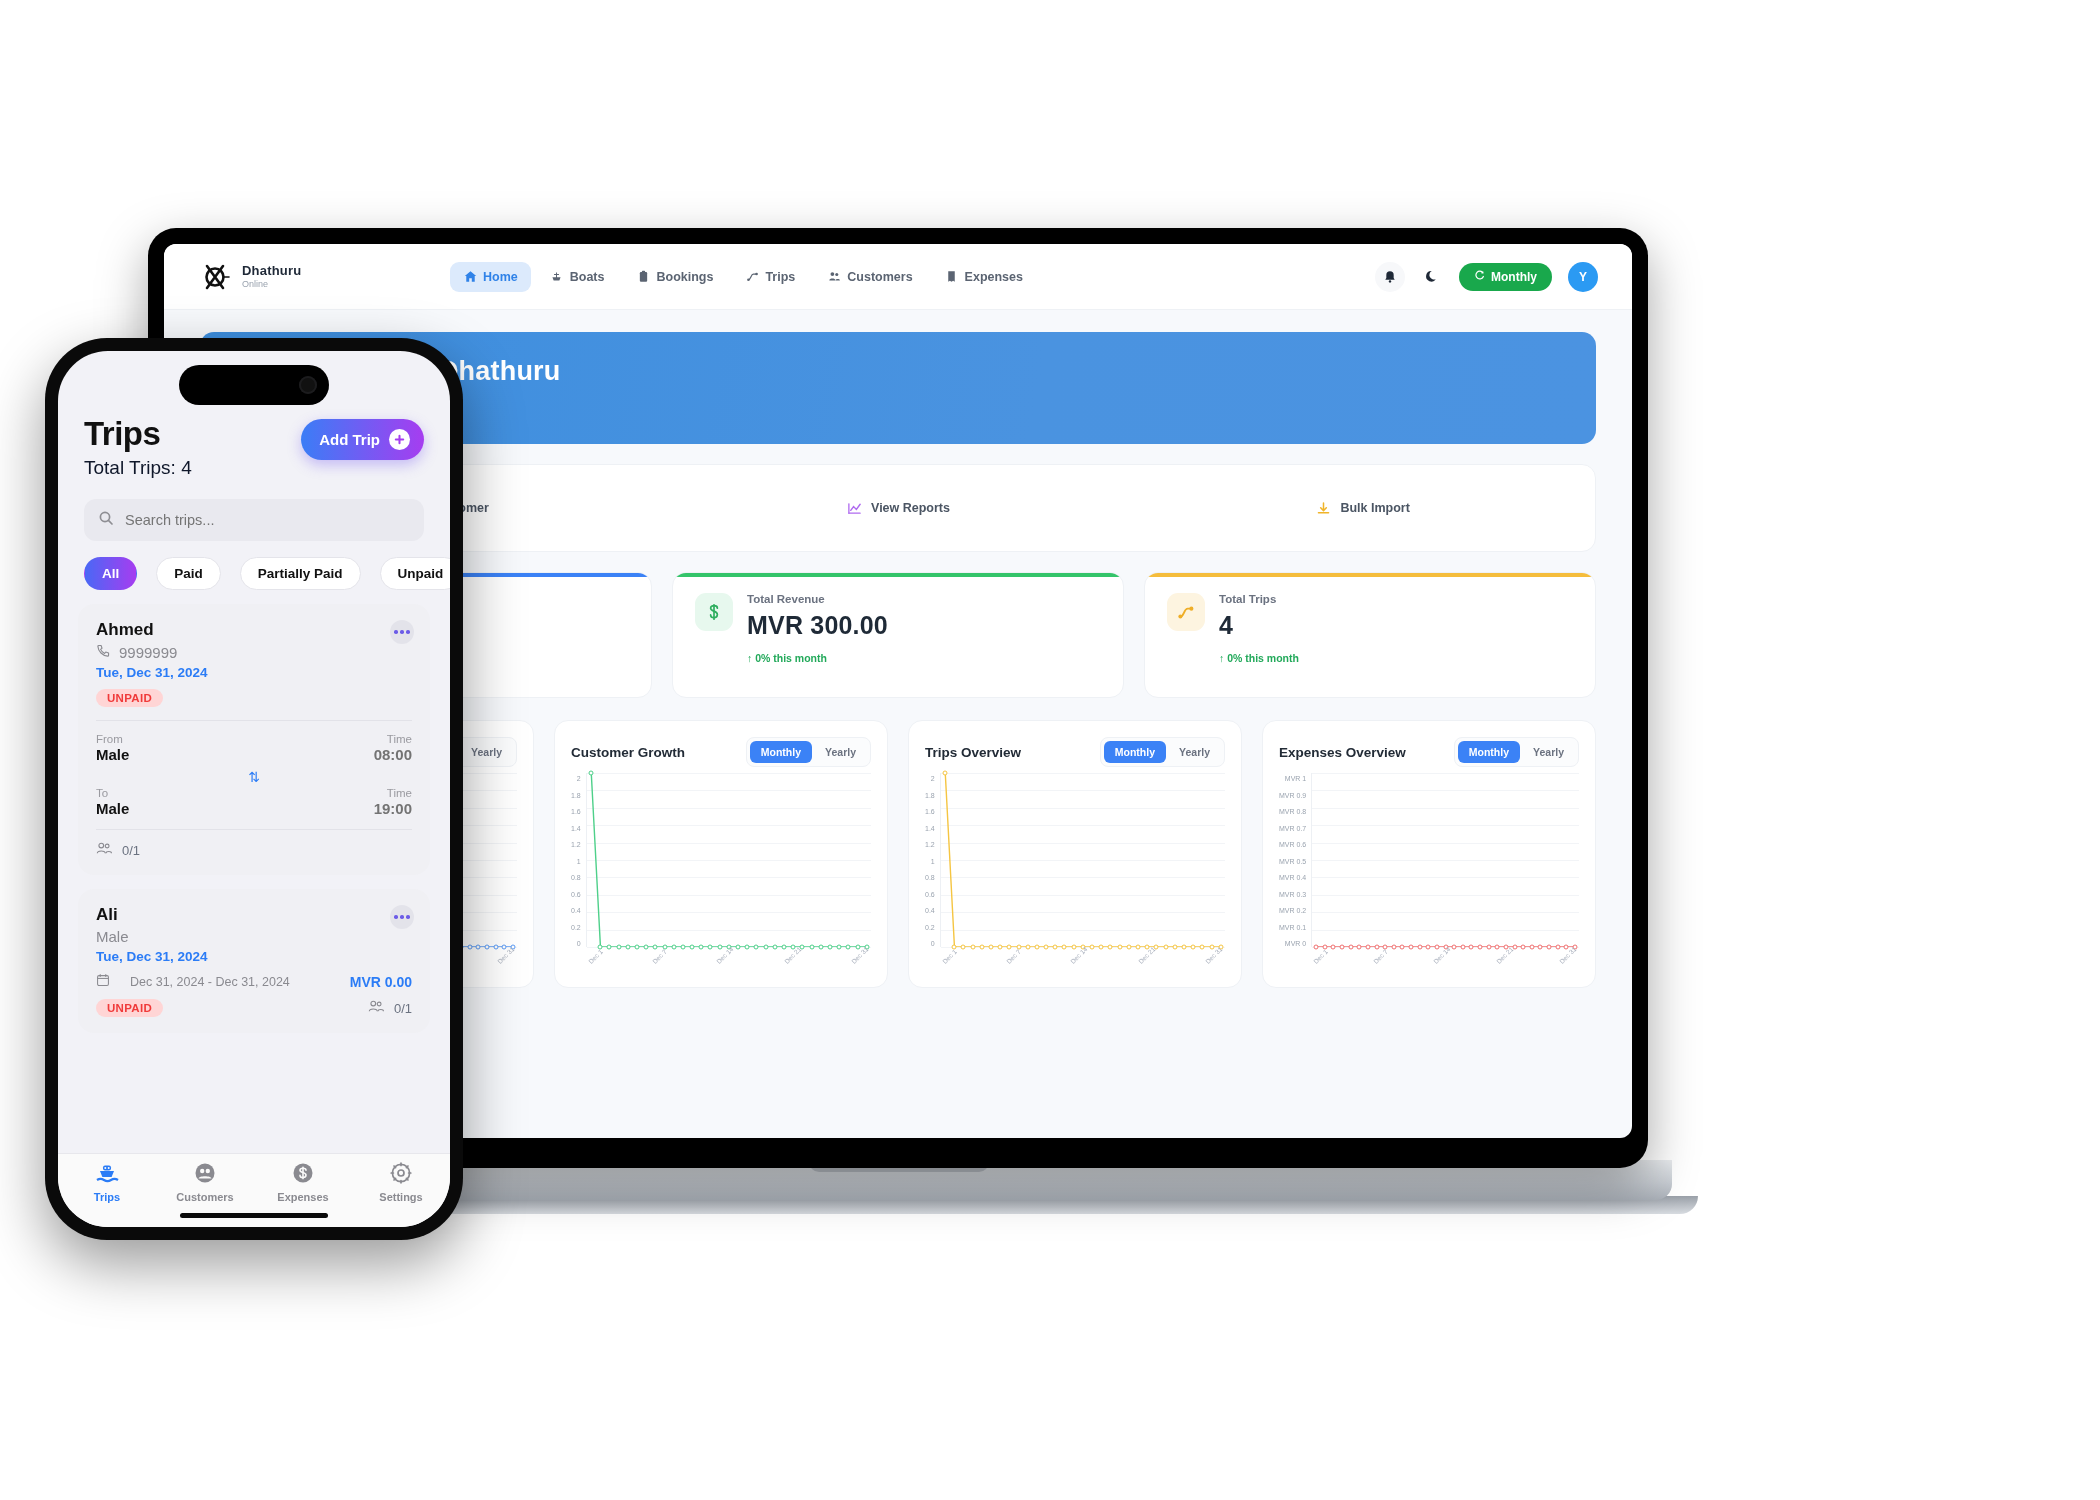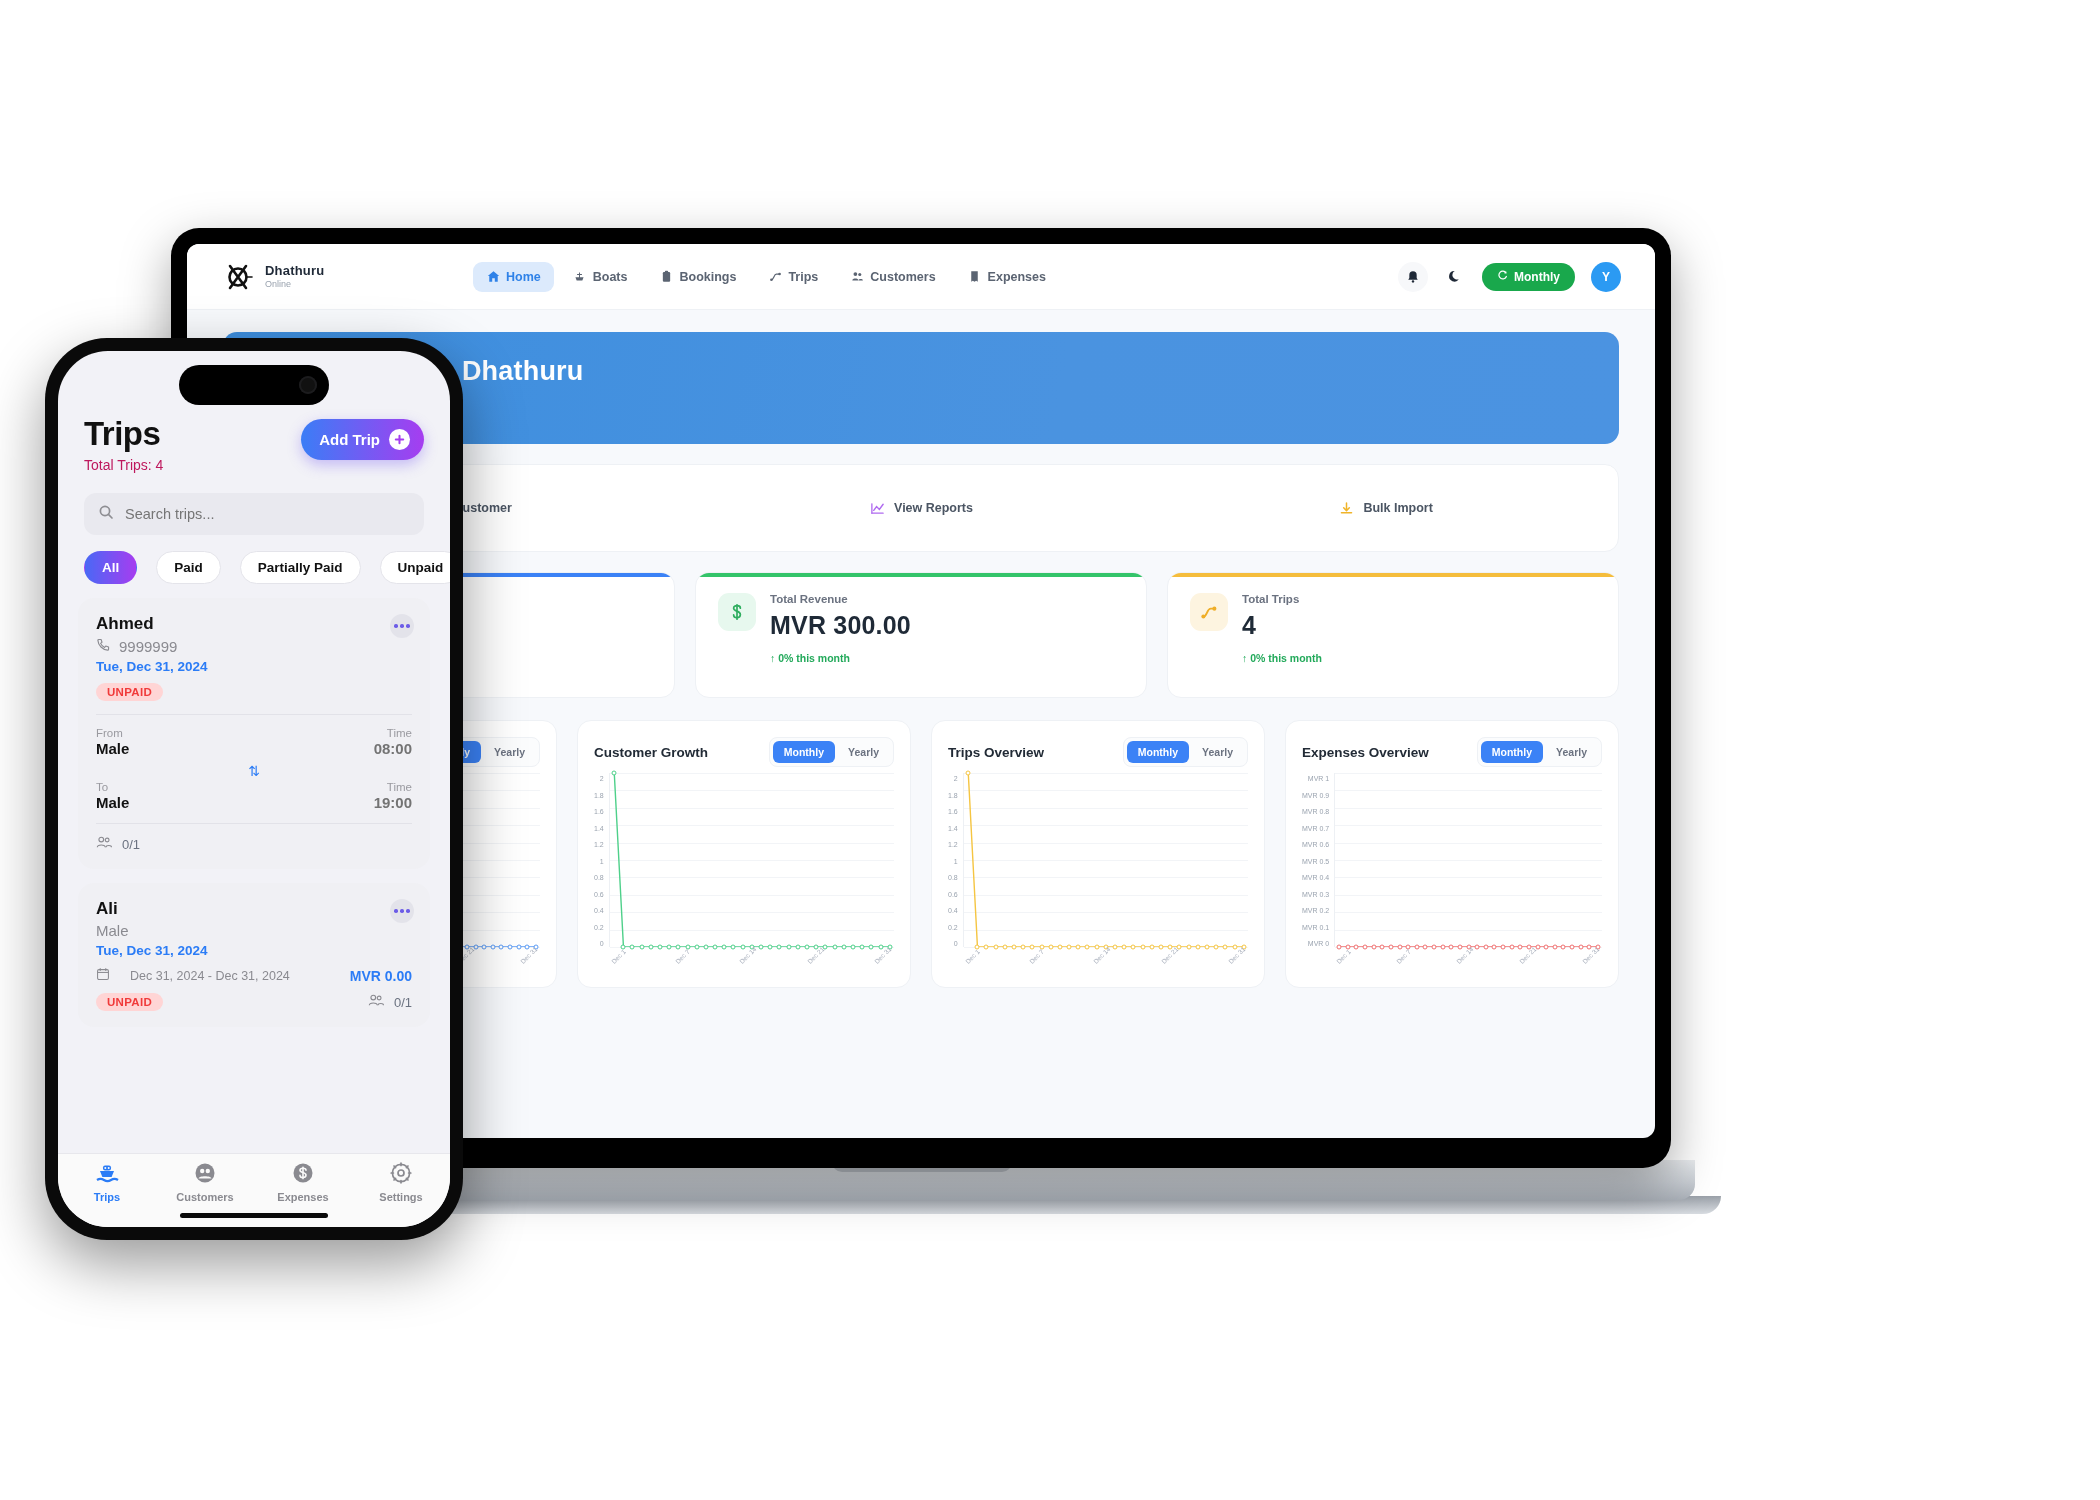--- a/index.html
+++ b/index.html
@@ -5,21 +5,21 @@
   * { box-sizing: border-box; margin: 0; padding: 0; }
   html, body {
     width: 2100px; height: 1500px;
     background: #ffffff;
     font-family: "Liberation Sans", sans-serif;
     overflow: hidden;
   }
   #stage { position: relative; width: 2100px; height: 1500px; background:#fff; }
 
   
-  #laptop { position:absolute; left:171px; top:228px; width:1500px; height:1020px; }
+  #laptop { position:absolute; left:148px; top:228px; width:1500px; height:1020px; }
   .lid {
     position:absolute; left:0; top:0; width:1500px; height:940px;
     background:#000; border-radius:28px; padding:16px 16px 30px 16px;
     box-shadow: 0 18px 50px rgba(0,0,0,.35);
   }
   .screen {
     width:100%; height:100%; background:#f7f9fc; border-radius:12px; overflow:hidden;
     position:relative;
   }
   .base {
@@ -139,21 +139,21 @@
     padding:16px 32px 0 36px; font-size:16px; font-weight:700; color:#111;gap:28px;
   }
   .sb-right { display:flex; align-items:center; gap:7px; }
   .batt { display:flex; align-items:center; }
   .batt .shell { width:27px; height:14px; border-radius:4px; background:#111; color:#fff;
                  font-size:8.5px; font-weight:700; display:flex; align-items:center; justify-content:center;}
   .batt .nub { width:2px; height:5px; background:#c4c4c8; border-radius:0 2px 2px 0; margin-left:1px;}
 
   .phead { padding:6px 26px 0 26px; display:flex; align-items:flex-start; justify-content:space-between; }
   .ptitle { font-size:33px; font-weight:800; color:#111; letter-spacing:-.5px; }
-  .psub { font-size:14px; color:#be185d; margin-top:4px; }
+  .psub { font-size:19px; color:#0f172a; margin-top:4px; }
   .addtrip {
     display:flex; align-items:center; gap:9px; padding:10px 14px 10px 18px; border-radius:24px;
     background:linear-gradient(90deg,#3b7df6,#a63df0); color:#fff; font-size:15px; font-weight:700;
     box-shadow:0 5px 14px rgba(110,80,240,.35); margin-top:4px;
   }
   .addtrip .plusc { width:21px; height:21px; border-radius:50%; background:#fff;
                     display:flex; align-items:center; justify-content:center; }
   .searchbar {
     margin:20px 26px 0 26px; height:42px; border-radius:12px; background:#e9e9ef;
     display:flex; align-items:center; gap:11px; padding:0 14px;

